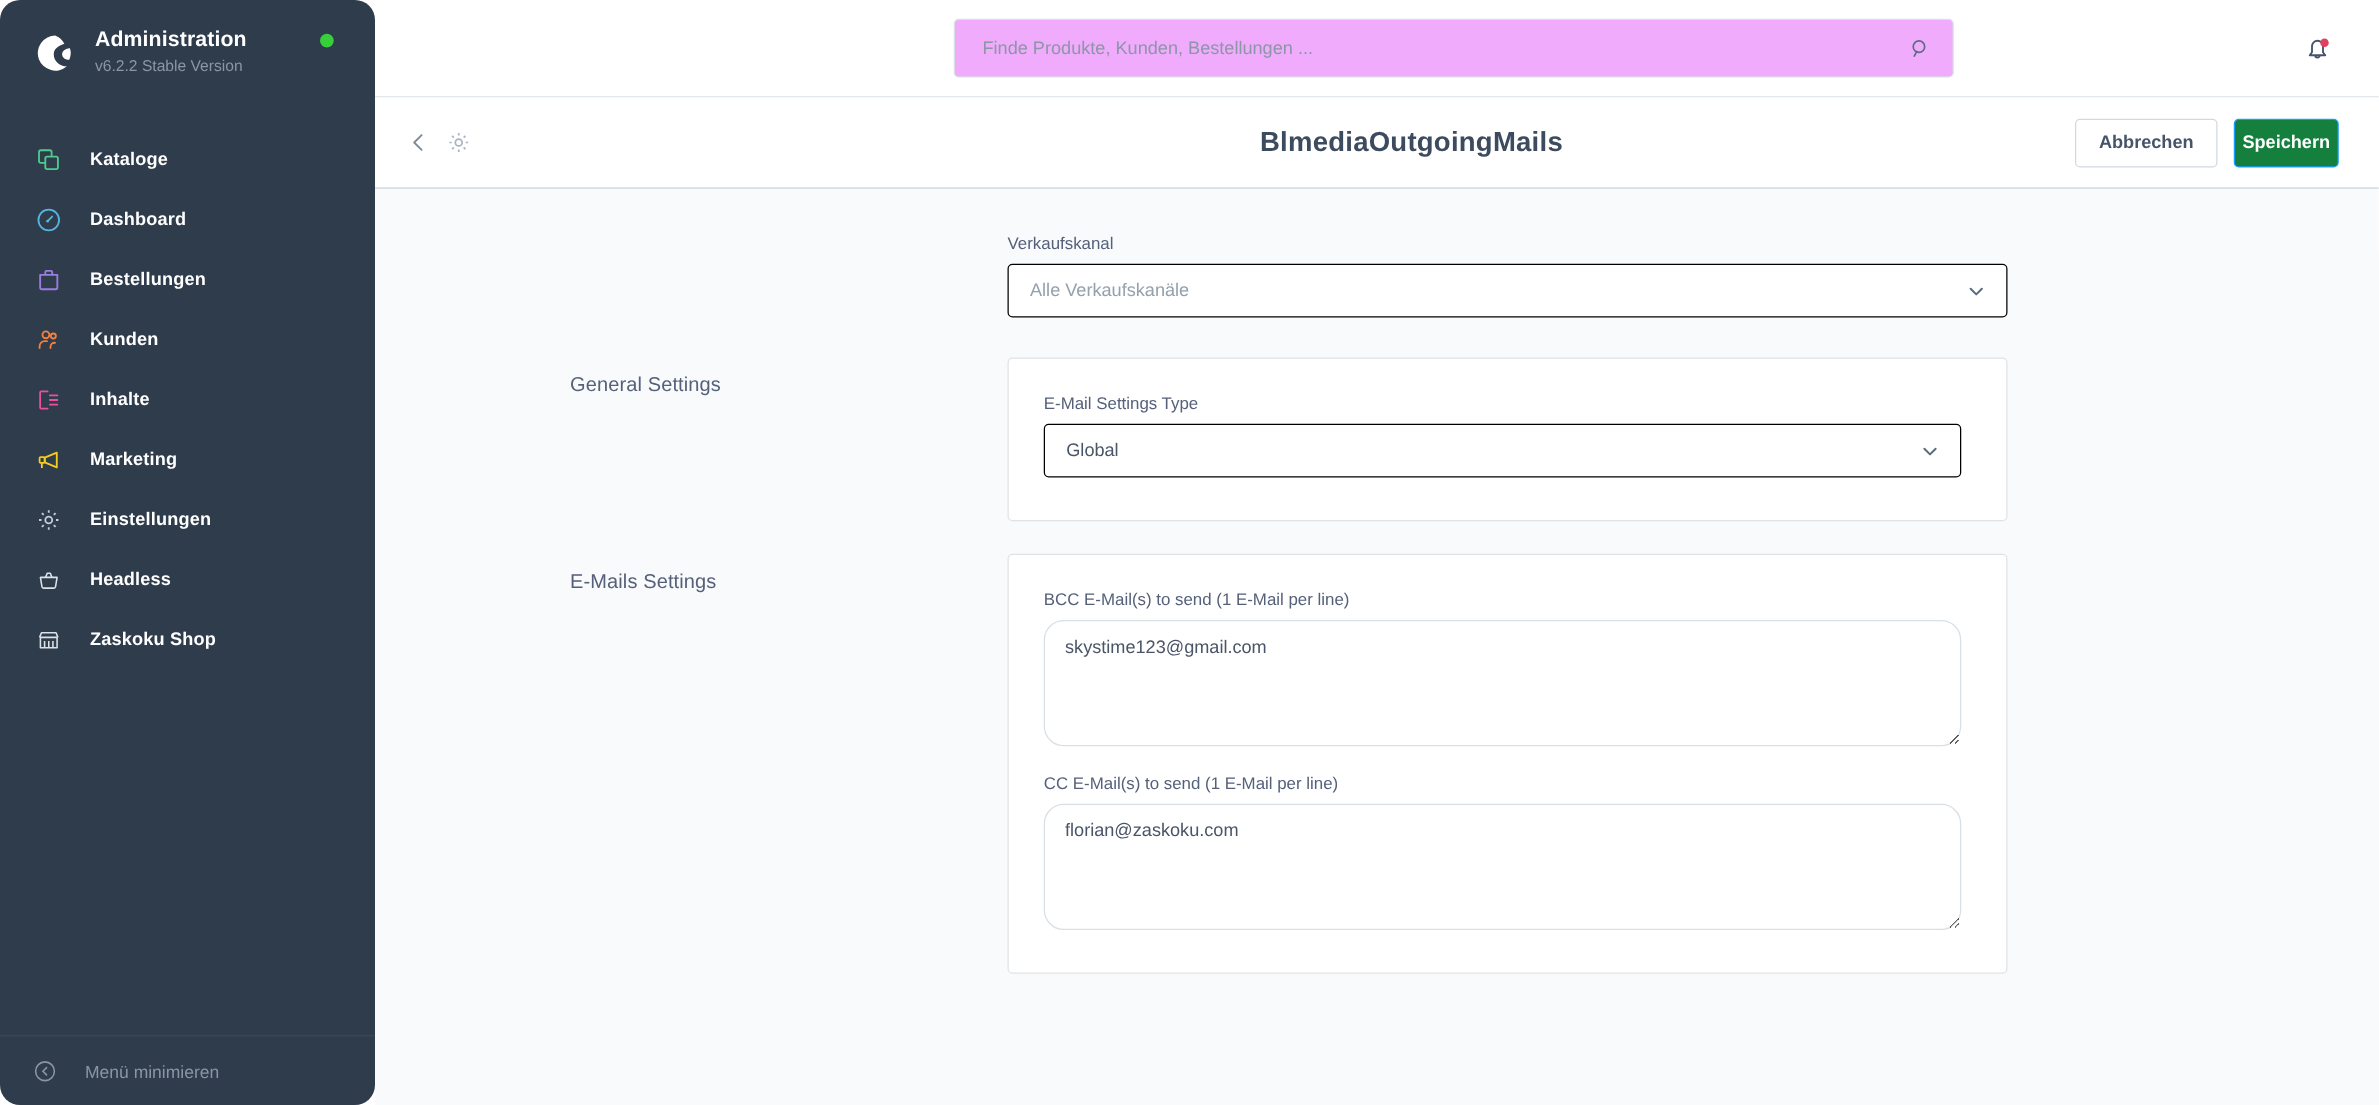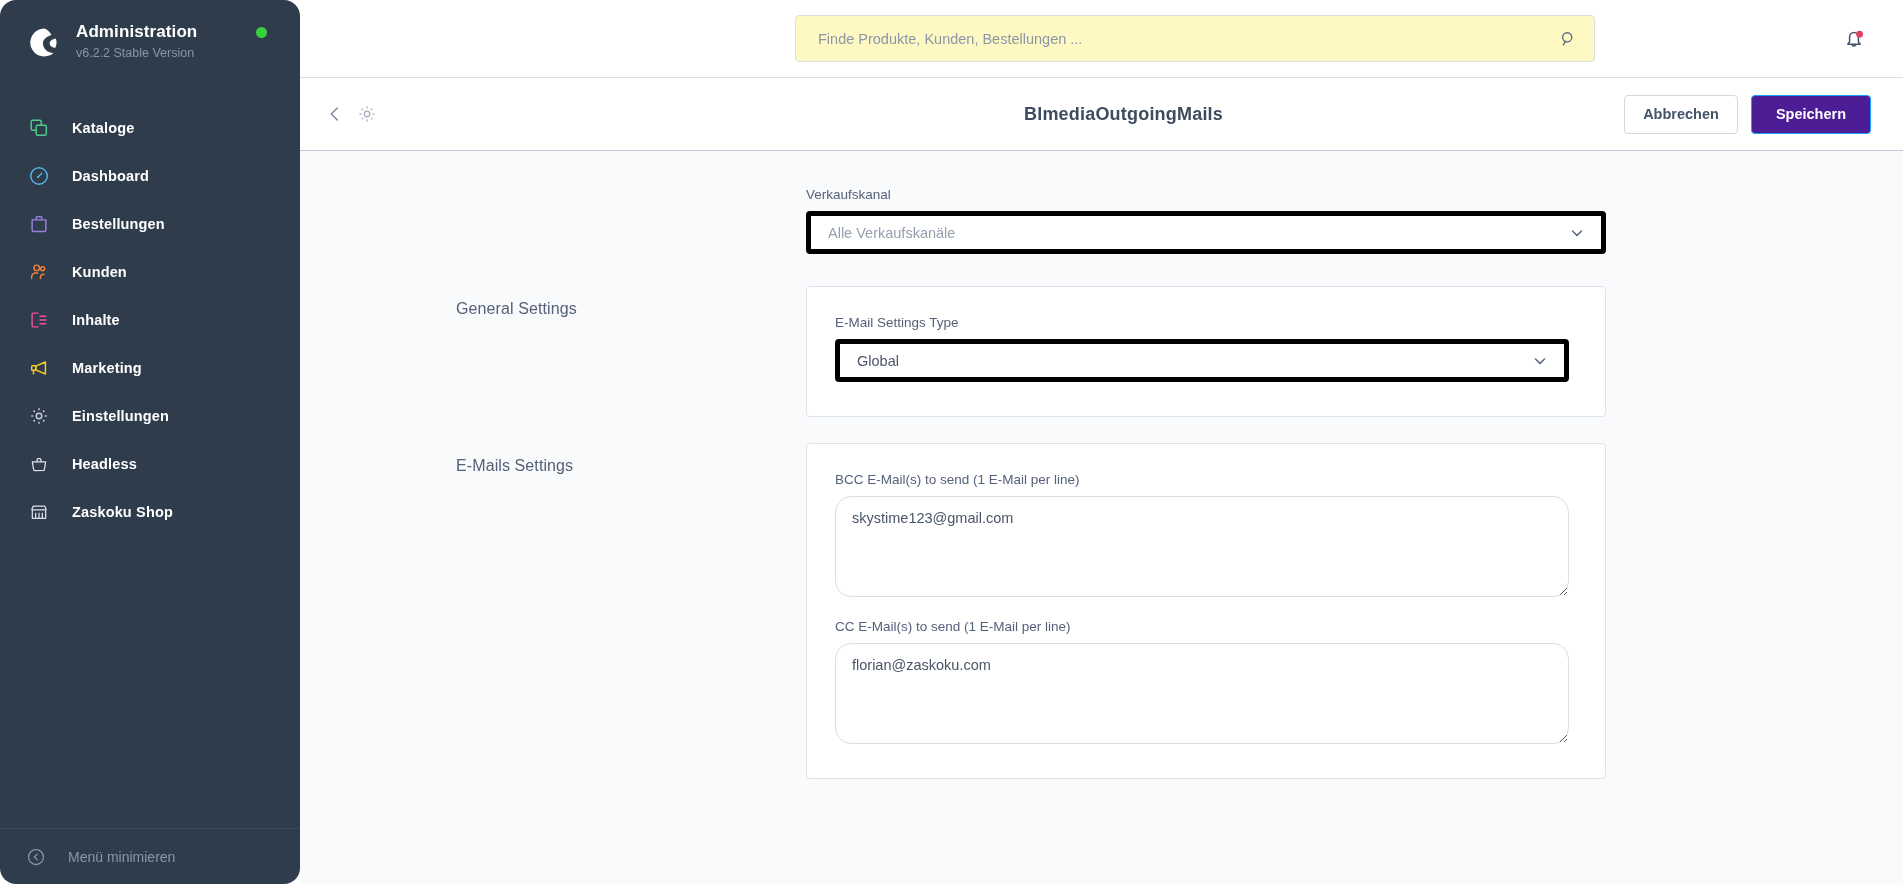--- a/index.html
+++ b/index.html
@@ -154,26 +154,25 @@
     position: absolute;
     left: 463px;
     width: 800px;
     height: 47px;
   }
   .search-box {
     width: 100%;
     height: 100%;
     border: 1px solid #d8dfe5;
     border-radius: 4px;
-    background: #fef9c3;
+    background: #f0abfc;
     display: flex;
     align-items: center;
     padding: 0 16px 0 22px;
     cursor: text;
-    margin-left: 32px;
   }
   .search-input {
     flex: 1;
     border: none;
     outline: none;
     font-family: "Liberation Sans", sans-serif;
     font-size: 14.5px;
     color: #4a5567;
     background: transparent;
   }
@@ -201,23 +200,23 @@
     padding: 0 32px 0 24px;
   }
   .hdr-back, .hdr-gear {
     width: 22px; height: 22px;
     cursor: pointer;
     flex: 0 0 22px;
   }
   .hdr-back { margin-right: 10px; }
   .page-title {
     position: absolute;
-    left: 724px;
+    left: 708px;
     color: #3d4b5e;
-    font-size: 18px;
+    font-size: 22px;
     font-weight: bold;
     letter-spacing: .2px;
   }
   .hdr-actions {
     margin-left: auto;
     display: flex;
     align-items: center;
     gap: 13px;
   }
   .btn {
@@ -231,24 +230,24 @@
     align-items: center;
     justify-content: center;
   }
   .btn-secondary {
     background: #ffffff;
     border: 1px solid #d1d9e0;
     color: #46546a;
     width: 114px;
   }
   .btn-primary {
-    background: #4c1d95;
+    background: #15803d;
     border: 1px solid #189eff;
     color: #ffffff;
-    width: 120px;
+    width: 84px;
   }
 
   
   .content {
     flex: 1;
     background: #f9fafb;
     overflow: hidden;
     padding-top: 36px;
     position: relative;
   }
@@ -274,21 +273,21 @@
   .field-label {
     color: #55607a;
     font-size: 13.5px;
     margin-bottom: 9px;
     display: block;
   }
 
   .select-box {
     width: 100%;
     height: 43px;
-    border: 5px solid #000000;
+    border: 1px solid #000000;
     border-radius: 4px;
     background: #ffffff;
     display: flex;
     align-items: center;
     padding: 0 16px 0 17px;
     cursor: pointer;
   }
   .select-value { flex: 1; font-size: 14.5px; color: #4a5567; }
   .select-value.placeholder { color: #95a0ae; }
   .chevron { width: 16px; height: 16px; flex: 0 0 16px; }

